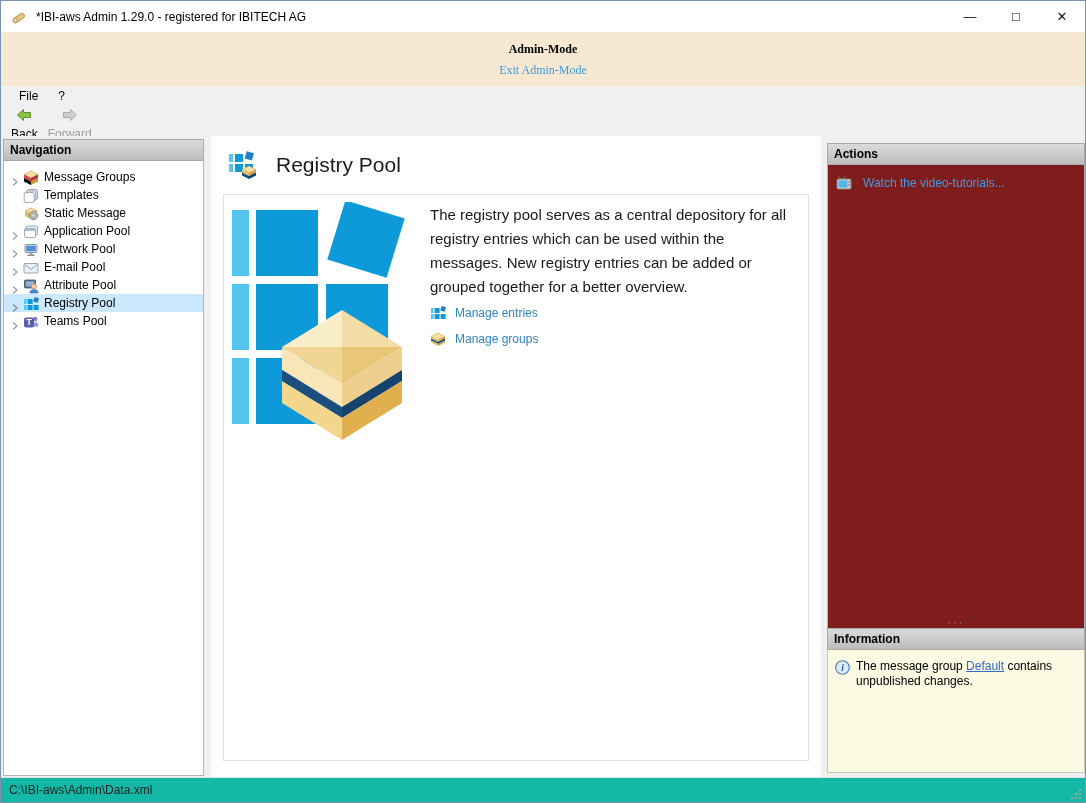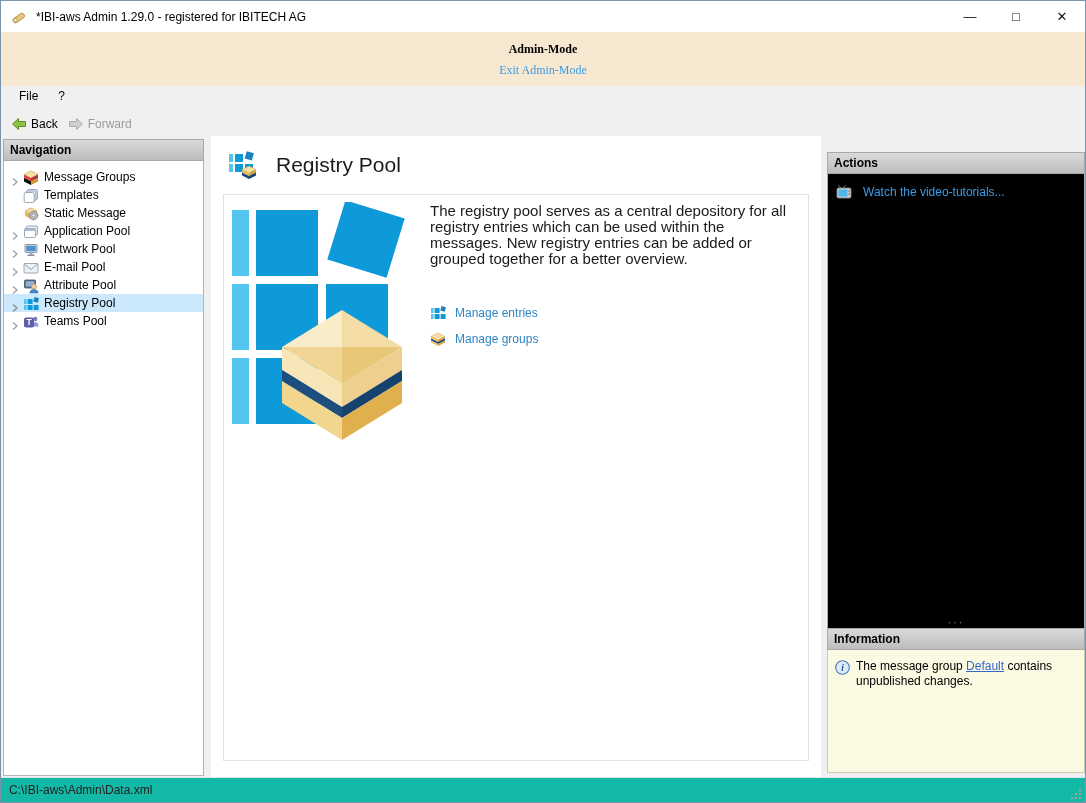--- a/index.html
+++ b/index.html
@@ -16,21 +16,21 @@
 
   
   .banner { height:54px; background:#f6e8d1; text-align:center; padding-top:10px;font-family:Liberation Serif, serif; }
   .banner-title { font-size:12px; font-weight:bold; color:#000; }
   .banner-link { display:inline-block; font-size:12px; color:#3d9ce5; margin-top:6px; cursor:pointer; }
 
   
   .menubar { height:25px; background:#f0f0f0; display:flex; align-items:flex-start; font-size:12px; color:#000; padding-left:8px; }
   .menu-item { padding:3px 10px; cursor:pointer; }
   .toolbar { height:25px; background:#f0f0f0; display:flex; align-items:center; font-size:12px; padding-left:8px; }
-  .tool-btn { display:flex; align-items:center; gap:4px; padding:2px 8px 2px 2px; cursor:pointer; }
+  .tool-btn { display:flex; align-items:center; gap:4px; padding:2px 8px 2px 2px; cursor:pointer;flex-direction:column; }
   .tool-btn.disabled { color:#9b9b9b; cursor:default; }
 
   
   .main { position:absolute; top:135px; left:0; right:0; bottom:25px; background:#f0f0f0; }
 
   .panel-header { height:22px; background:linear-gradient(#dadada,#bdbdbd); border:1px solid #a9a9a9; font-size:12px; font-weight:bold; color:#000; padding:3px 6px; }
 
   
   .nav-panel { position:absolute; left:2px; top:3px; width:201px; height:637px; background:#fff; border:1px solid #b4b4b4; }
   .nav-panel .panel-header { margin:-1px -1px 0 -1px; }
@@ -40,28 +40,28 @@
   .chev { width:16px; flex:0 0 auto; display:flex; justify-content:center; align-items:center; }
   .tree-icon { width:16px; height:16px; flex:0 0 auto; margin-right:5px; }
   .tree-label { line-height:18px; }
 
   
   .content-panel { position:absolute; left:210px; top:0; width:610px; height:643px; background:#fff; }
   .content-header { display:flex; align-items:center; padding:13px 0 10px 16px; }
   .content-title { font-size:21px; color:#1a1a1a; margin-left:17px; }
   .content-box { position:absolute; left:12px; right:12px; top:58px; bottom:18px; border:1px solid #e2e2e2; background:#fff; }
   .illustration { position:absolute; left:8px; top:7px; }
-  .content-desc { position:absolute; left:206px; top:8px; width:362px; font-size:15px; line-height:16px; color:#1a1a1a; }
+  .content-desc { position:absolute; left:206px; top:8px; width:362px; font-size:15px; line-height:24px; color:#1a1a1a; }
   .content-links { position:absolute; left:206px; top:100px; }
   .content-link { display:flex; align-items:center; gap:9px; margin-top:10px; font-size:12px; color:#2e86c4; cursor:pointer; }
   .link-icon { width:16px; height:16px; flex:0 0 auto; }
 
   
-  .actions-panel { position:absolute; left:826px; top:16px; width:258px; height:494px; }
-  .panel-body { background:#000000; border:1px solid #b4b4b4; border-top:none; height:calc(100% - 22px); }
+  .actions-panel { position:absolute; left:826px; top:7px; width:258px; height:494px; }
+  .panel-body { background:#7f1d1d; border:1px solid #b4b4b4; border-top:none; height:calc(100% - 22px); }
   .action-link { display:flex; align-items:center; gap:9px; padding:10px 8px; font-size:12px; color:#3d9ce5; cursor:pointer; }
   .splitter { position:absolute; left:826px; top:483px; width:258px; height:9px; text-align:center; color:#8a8a8a; font-size:11px; line-height:6px; letter-spacing:2px; cursor:ns-resize; }
   .info-panel { position:absolute; left:826px; top:492px; width:258px; height:145px; }
   .info-body { background:#fbfae3; border:1px solid #c9c9b4; border-top:none; height:calc(100% - 22px); padding:9px 7px; display:flex; gap:6px; font-size:12px; color:#000; line-height:15px; }
   .info-icon { flex:0 0 auto; margin-top:1px; }
   .info-link { color:#3566cc; text-decoration:underline; cursor:pointer; }
 
   
   .statusbar { position:absolute; left:0; right:0; bottom:0; height:25px; background:#14b8a6; border-top:1px solid #e3e3e3; display:flex; align-items:center; font-size:12px; color:#222; padding-left:8px; }
   .resize-grip { margin-left:auto; margin-right:3px; margin-top:8px; width:12px; height:12px;

